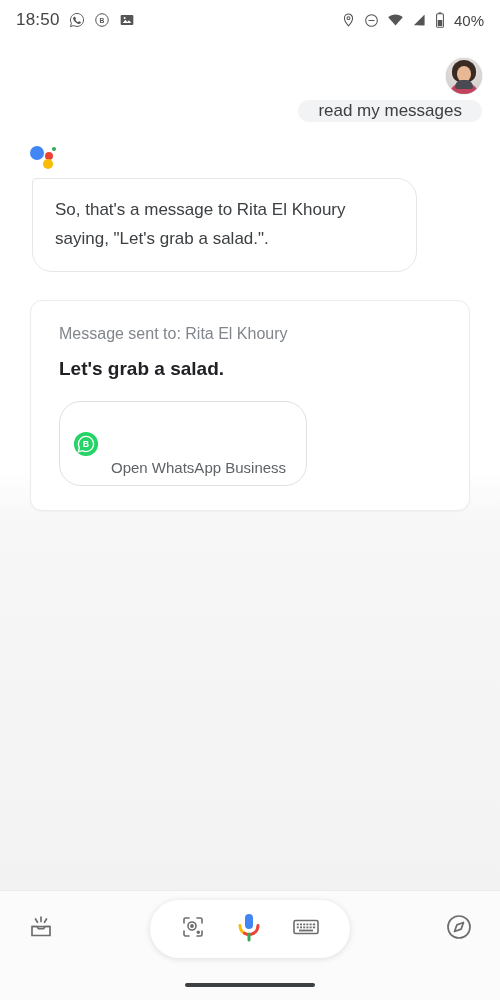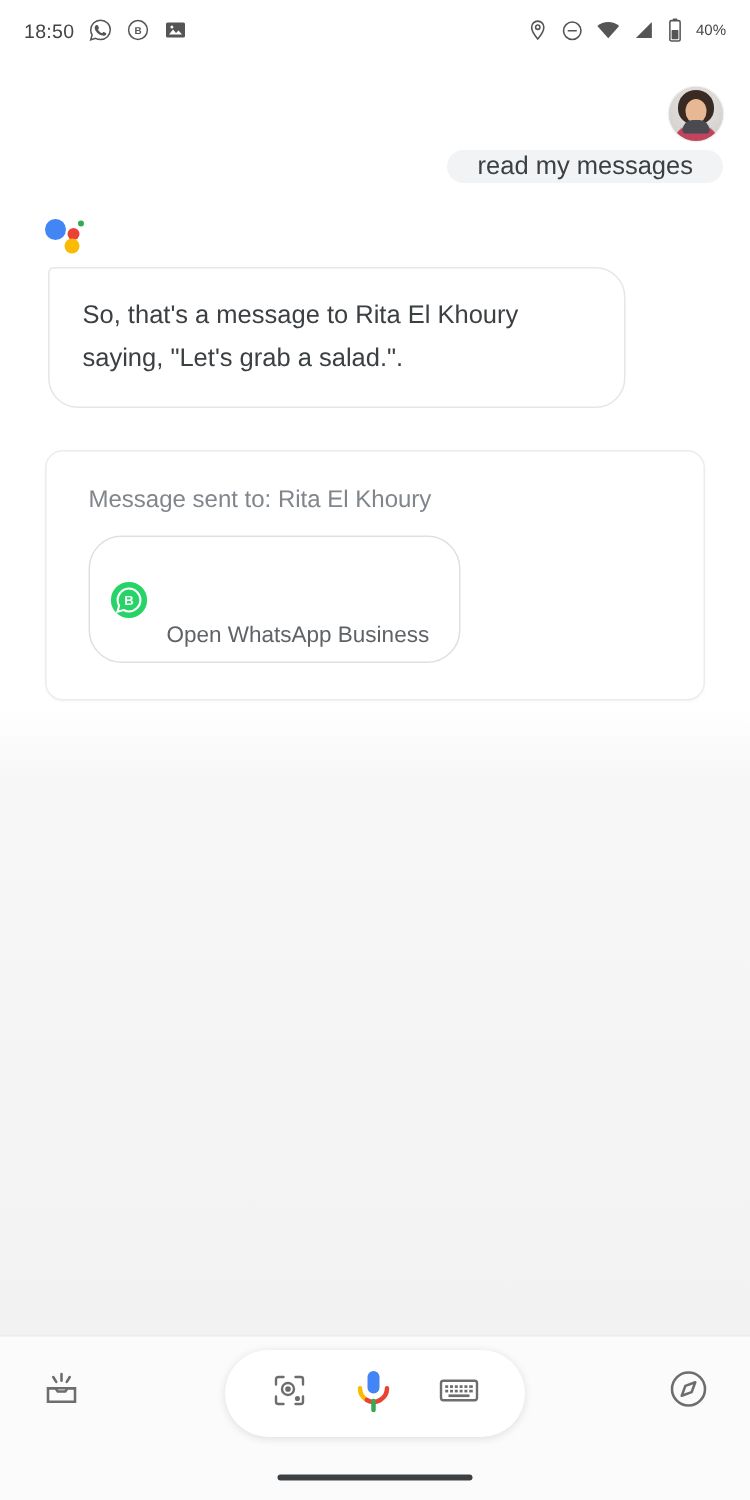--- a/index.html
+++ b/index.html
@@ -19,22 +19,22 @@
   .status-bar {
     position: absolute; top: 0; left: 0; right: 0;
     height: 40px;
     display: flex; align-items: center;
     padding: 0 16px;
     background: #ffffff;
     color: #4a4a4a;
   }
   .status-left { display: flex; align-items: center; gap: 9px; }
   .status-right { display: flex; align-items: center; gap: 8px; margin-left: auto; }
-  .clock { font-size: 13px; letter-spacing: .2px; color: #444; }
-  .battery-pct { font-size: 10px; color: #444; margin-left: 1px; }
+  .clock { font-size: 17px; letter-spacing: .2px; color: #444; }
+  .battery-pct { font-size: 15px; color: #444; margin-left: 1px; }
   .sicon { display: block; }
 
   
   .conversation { position: absolute; top: 40px; left: 0; right: 0; }
 
   .avatar-row { display: flex; justify-content: flex-end; padding: 18px 18px 0 0; }
   .avatar {
     width: 36px; height: 36px; border-radius: 50%;
     overflow: hidden; position: relative;
     background: #cfcfcf;
@@ -236,20 +236,21 @@
         <span class="dot dot-blue"></span>
         <span class="dot dot-red"></span>
         <span class="dot dot-green"></span>
         <span class="dot dot-yellow"></span>
       </div>
       <div class="assistant-bubble">So, that's a message to Rita El Khoury saying, "Let's grab a salad.".</div>
     </div>
 
     <div class="card">
       <div class="card-label">Message sent to: Rita El Khoury</div>
+      <div class="card-message">Let's grab a salad.</div>
 
       <div class="chip tap">
         <svg class="wa-icon" viewBox="0 0 28 28">
           <circle cx="14" cy="14" r="13" fill="#25d366"></circle>
           <path d="M14 5.8c-4.5 0-8.2 3.7-8.2 8.2 0 1.5.4 2.9 1.1 4.1l-1.2 4.3 4.4-1.2c1.2.6 2.5 1 3.9 1 4.5 0 8.2-3.7 8.2-8.2S18.5 5.8 14 5.8z" fill="none" stroke="#ffffff" stroke-width="1.5"></path>
           <text x="14" y="17.6" text-anchor="middle" font-family="Liberation Sans, sans-serif" font-size="9.5" font-weight="bold" fill="#ffffff">B</text>
         </svg>
         <span class="chip-label">Open WhatsApp Business</span>
       </div>
     </div>

